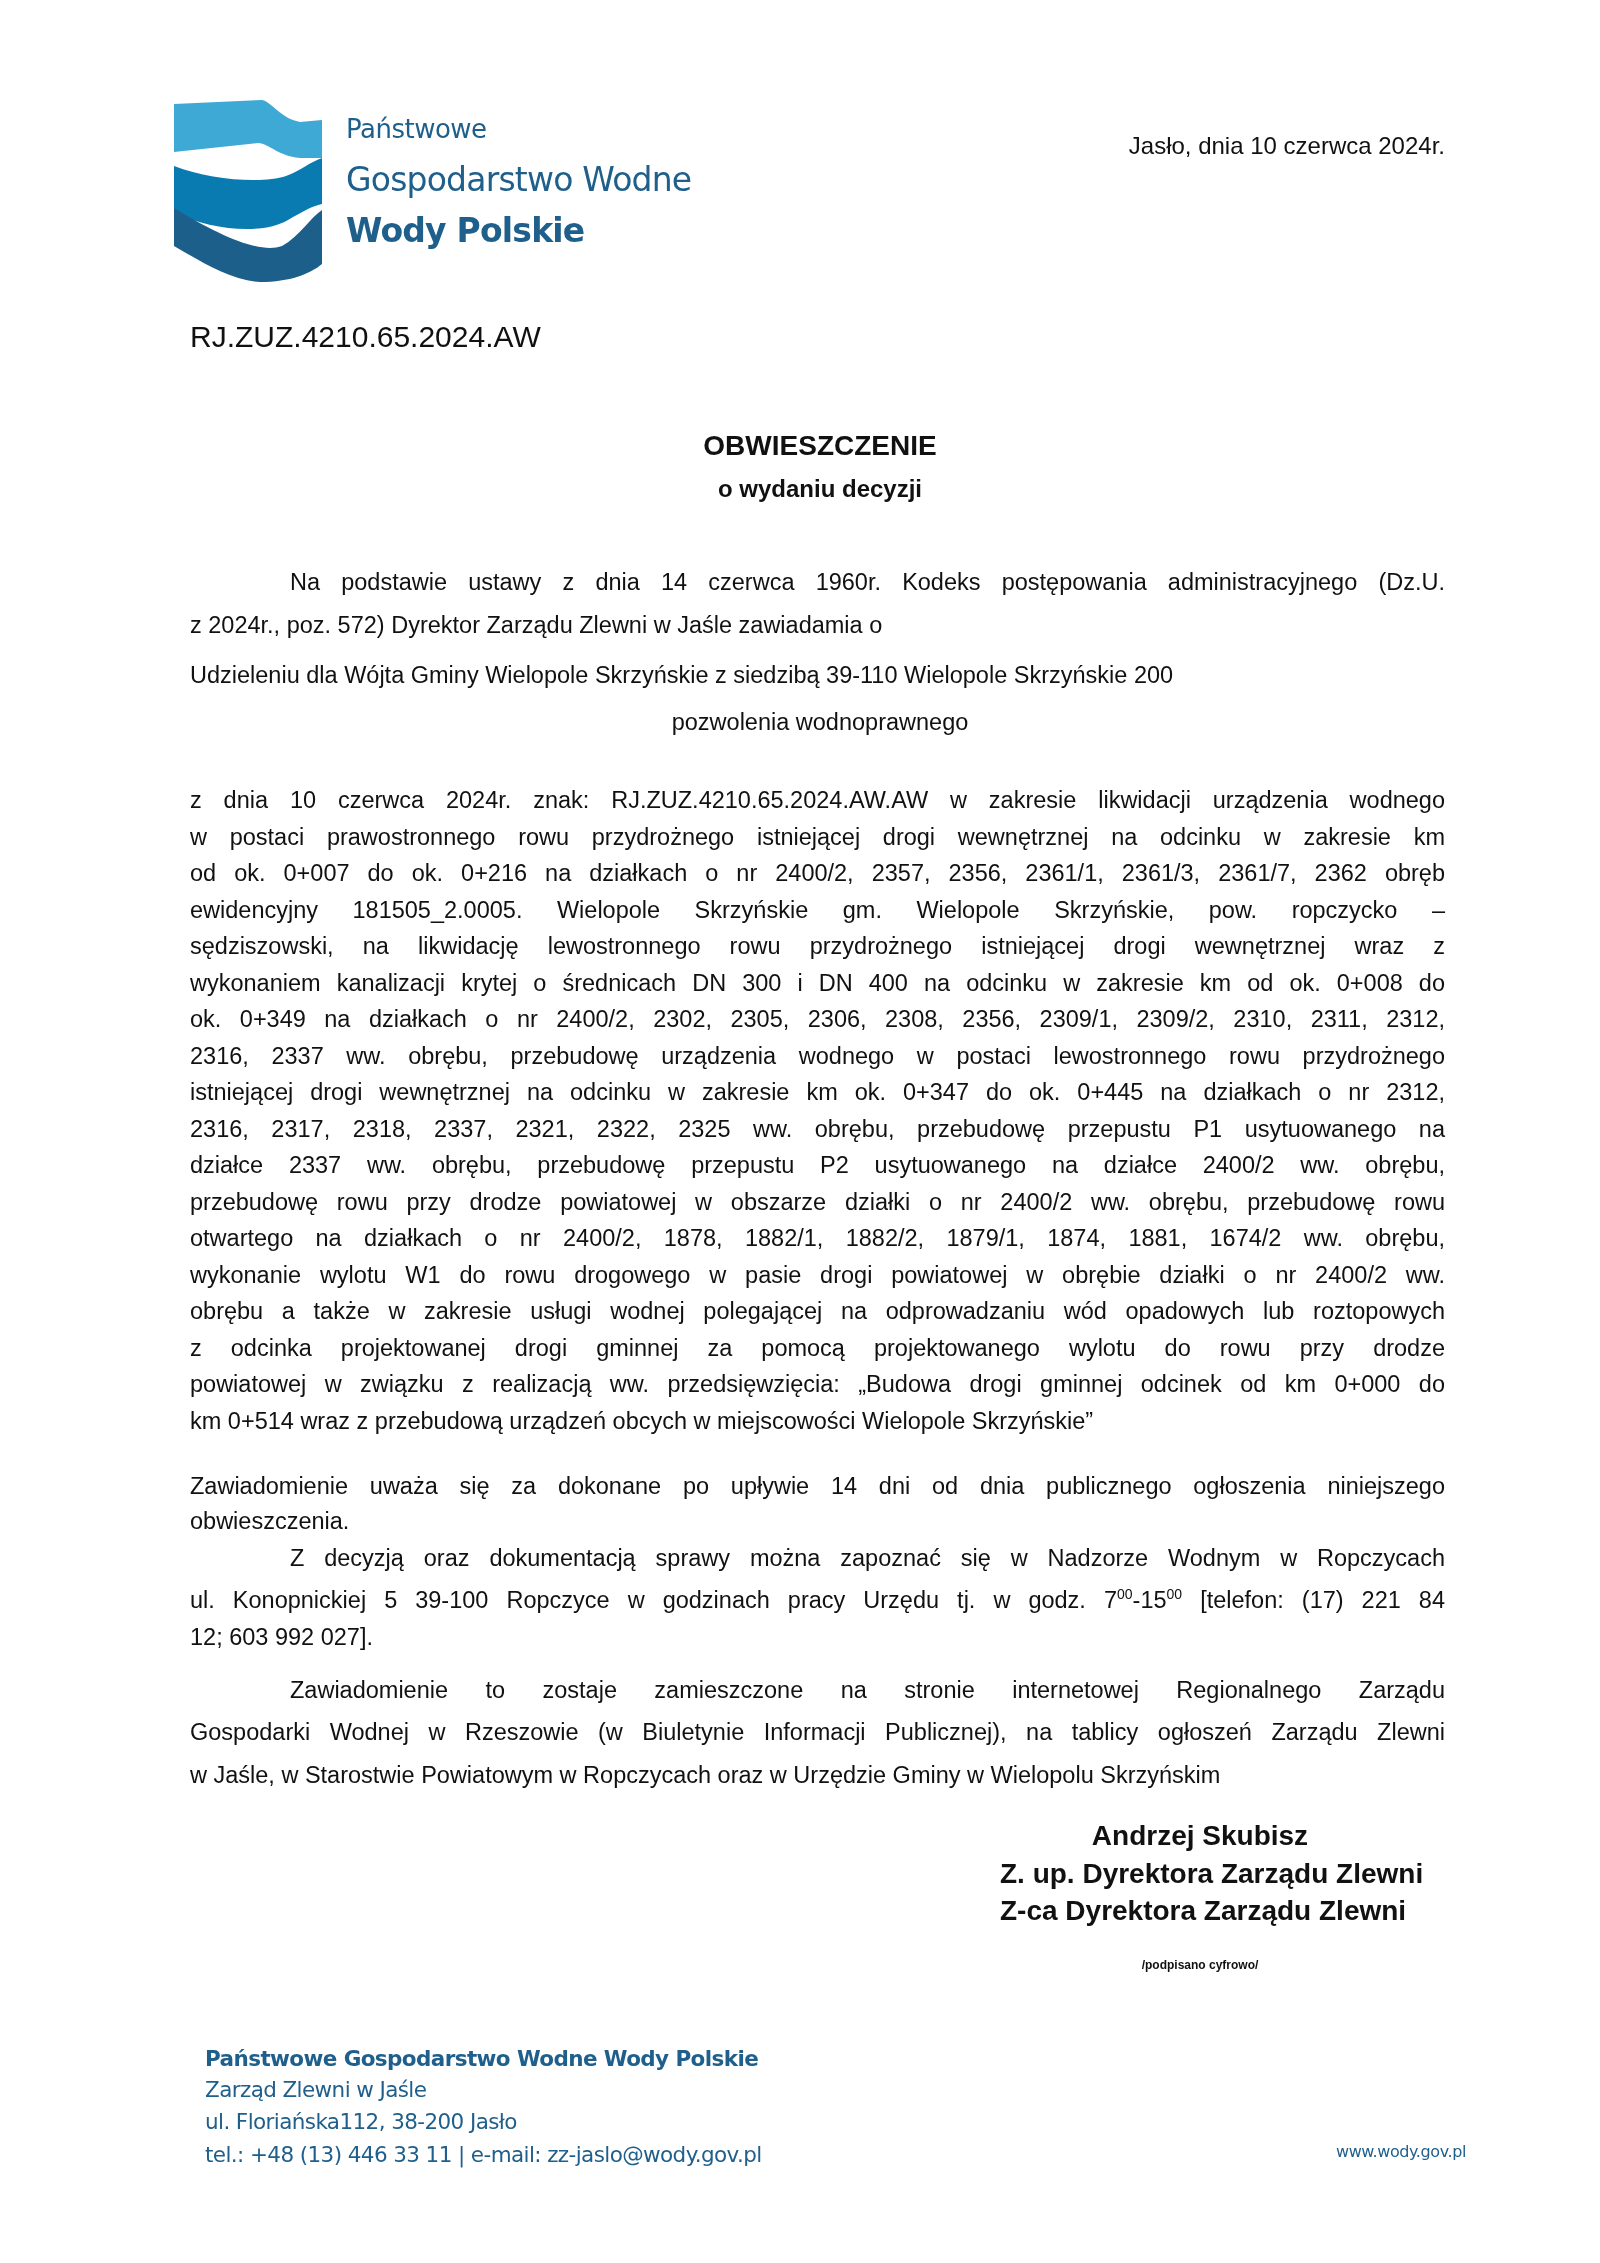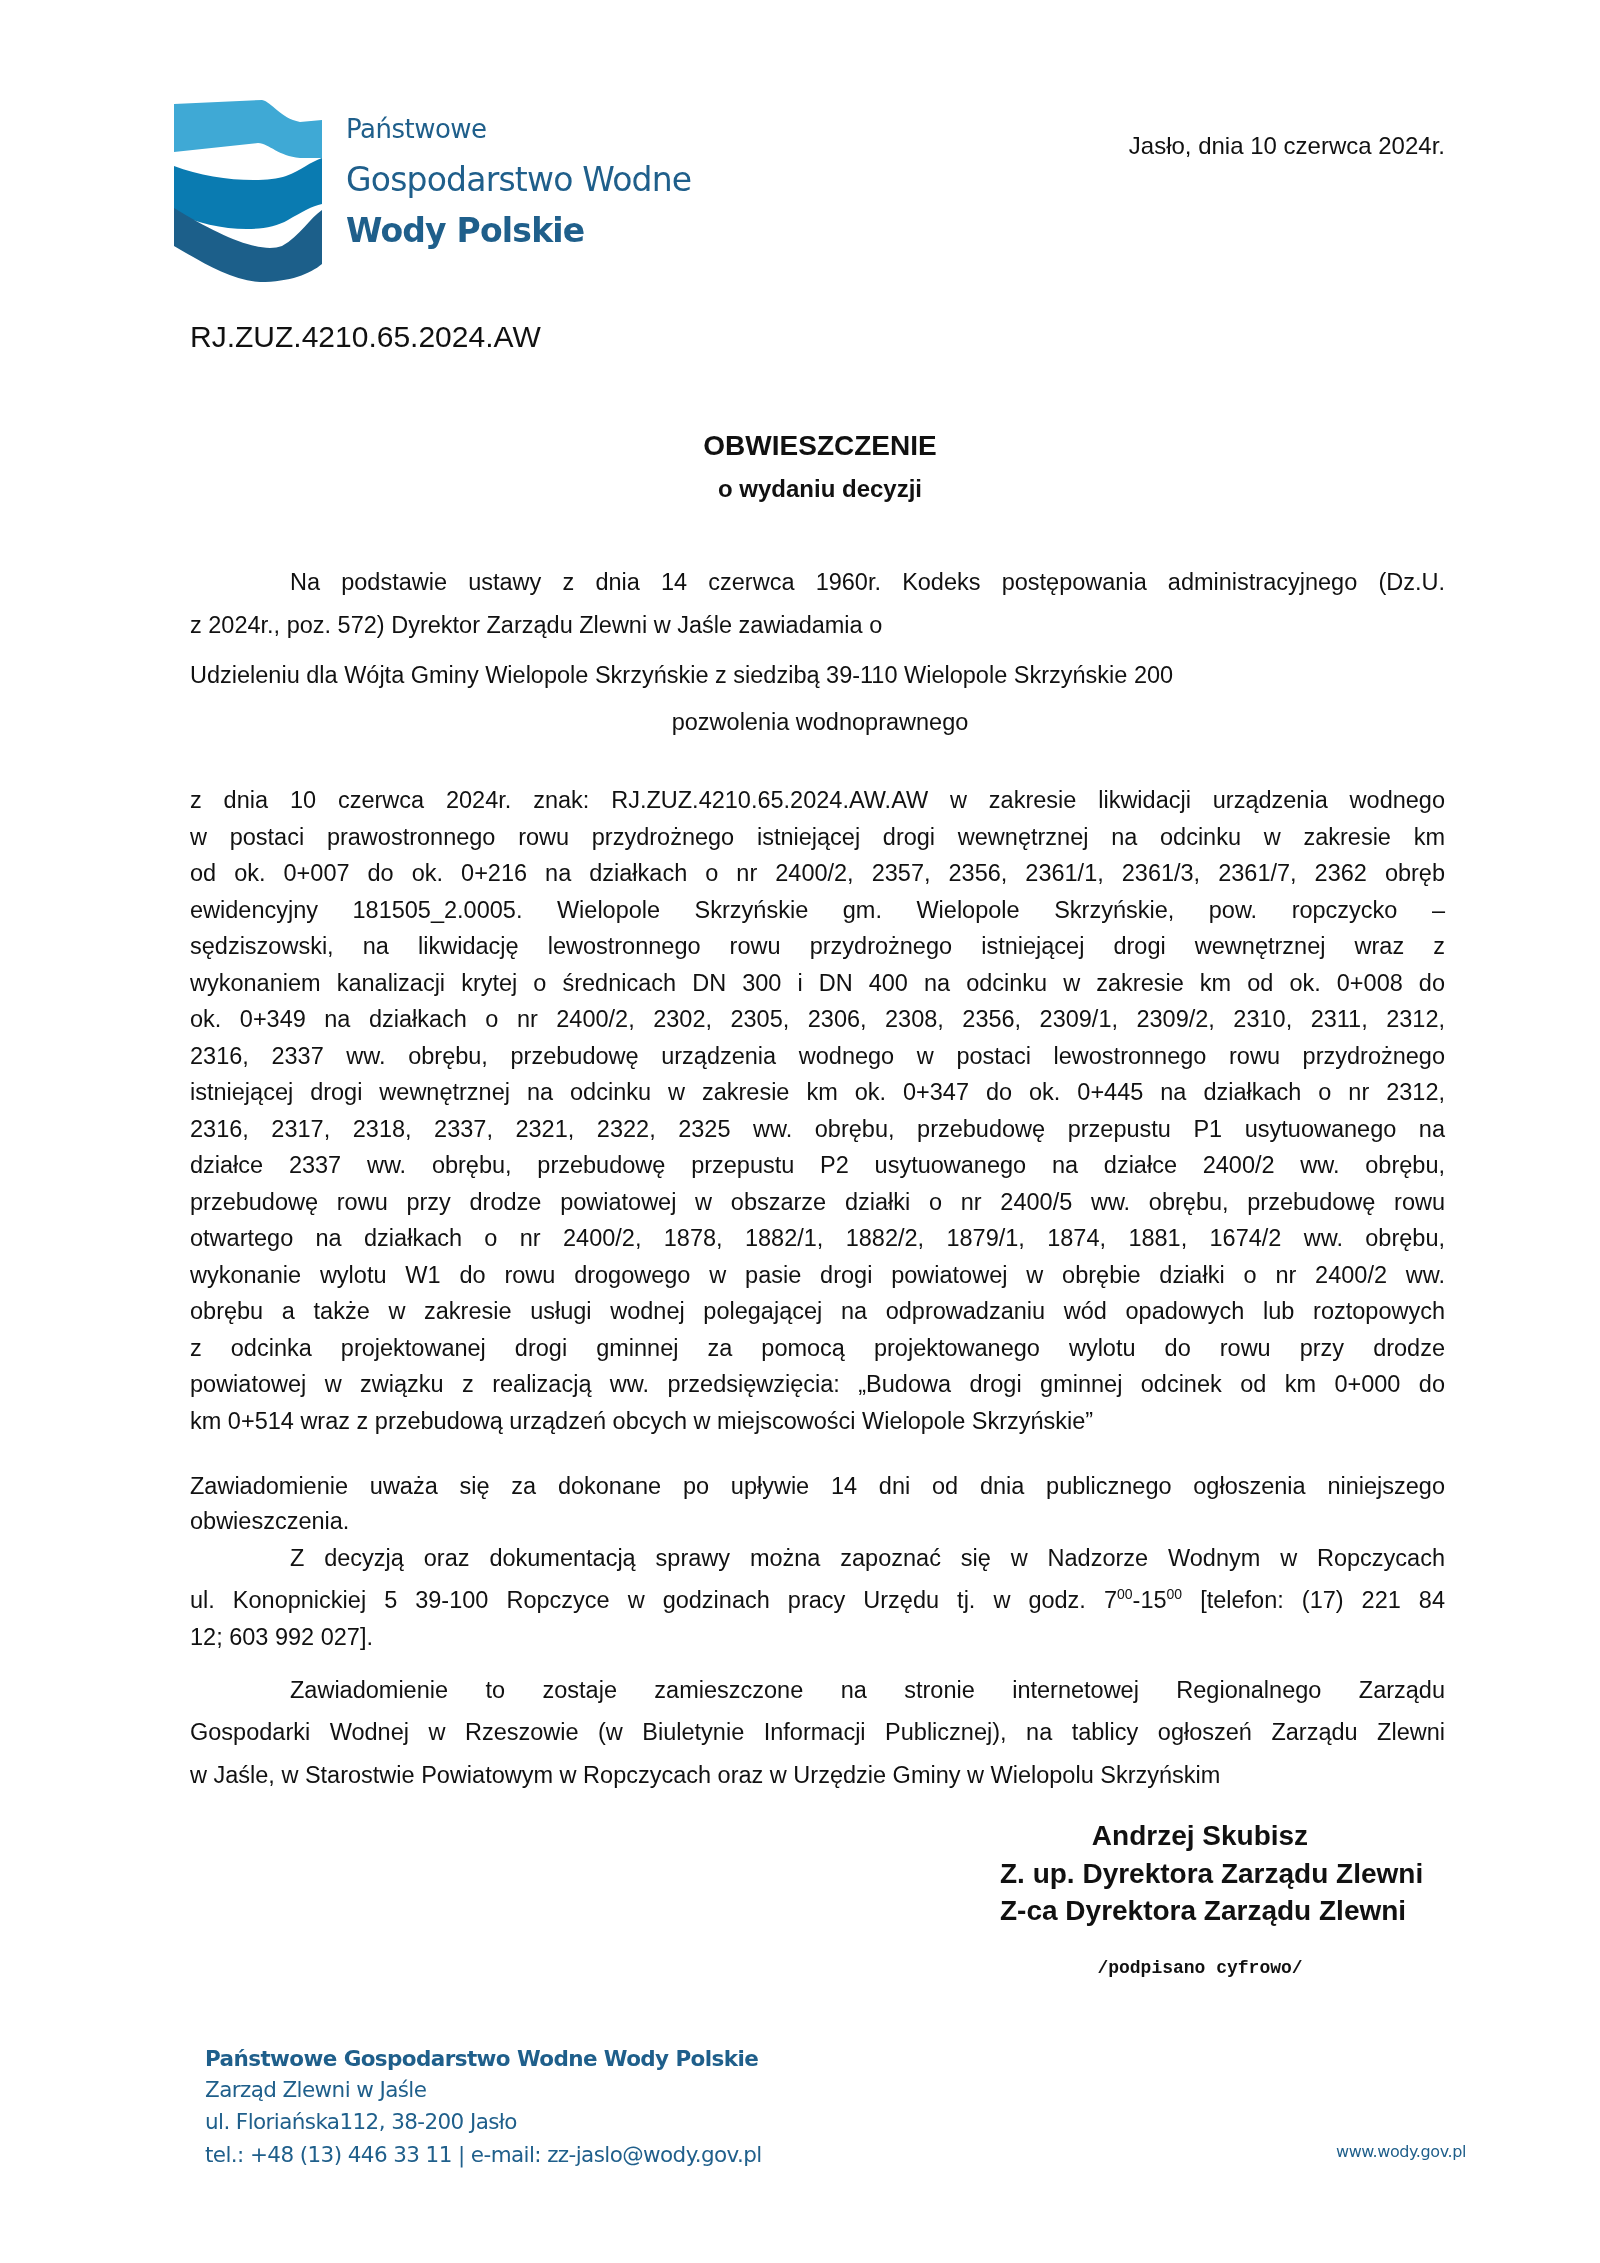--- a/index.html
+++ b/index.html
@@ -14,21 +14,21 @@
   .date { right: 155px; top: 132px; font-size: 24px; white-space: nowrap; }
   .ref { left: 190px; top: 320px; font-size: 30px; white-space: nowrap; }
   .title { left: 0; width: 1640px; text-align: center; top: 430px; font-size: 28px; font-weight: bold; }
   .subtitle { left: 0; width: 1640px; text-align: center; top: 475px; font-size: 24px; font-weight: bold; }
   .line { position: absolute; left: 190px; width: 1255px; font-size: 23.5px; line-height: 30px; white-space: nowrap; }
   .just { text-align: justify; text-align-last: justify; white-space: normal; }
   .indent { left: 290px; width: 1155px; }
   .center { left: 0; width: 1640px; text-align: center; }
   sup { font-size: 14px; line-height: 0; }
   .sig { position: absolute; left: 1000px; width: 400px; text-align: center; font-size: 28px; font-weight: bold; white-space: nowrap; }
-  .sig-small { font-size: 18px; font-family: Liberation Mono, monospace; }
+  .sig-small { font-size: 12px; }
   .footer { position: absolute; left: 205px; color: #1f5f8b; font-size: 21.5px; white-space: nowrap;
             font-family: "DejaVu Sans", sans-serif; letter-spacing: -0.6px; }
   .footer-bold { font-weight: bold; }
   .footer-www { position: absolute; right: 134px; color: #1f5f8b; font-size: 16px; white-space: nowrap;
                 font-family: "DejaVu Sans", sans-serif; letter-spacing: -0.4px; }
 </style>
 </head>
 <body>
 
 <div class="abs logo-shield">
@@ -59,21 +59,21 @@
     <div class="line just" style="top: 821.5px;">w postaci prawostronnego rowu przydrożnego istniejącej drogi wewnętrznej na odcinku w zakresie km</div>
     <div class="line just" style="top: 858px;">od ok. 0+007 do ok. 0+216 na działkach o nr 2400/2, 2357, 2356, 2361/1, 2361/3, 2361/7, 2362 obręb</div>
     <div class="line just" style="top: 894.5px;">ewidencyjny 181505_2.0005. Wielopole Skrzyńskie gm. Wielopole Skrzyńskie, pow. ropczycko –</div>
     <div class="line just" style="top: 931px;">sędziszowski, na likwidację lewostronnego rowu przydrożnego istniejącej drogi wewnętrznej wraz z</div>
     <div class="line just" style="top: 967.5px;">wykonaniem kanalizacji krytej o średnicach DN 300 i DN 400 na odcinku w zakresie km od ok. 0+008 do</div>
     <div class="line just" style="top: 1004px;">ok. 0+349 na działkach o nr 2400/2, 2302, 2305, 2306, 2308, 2356, 2309/1, 2309/2, 2310, 2311, 2312,</div>
     <div class="line just" style="top: 1040.5px;">2316, 2337 ww. obrębu, przebudowę urządzenia wodnego w postaci lewostronnego rowu przydrożnego</div>
     <div class="line just" style="top: 1077px;">istniejącej drogi wewnętrznej na odcinku w zakresie km ok. 0+347 do ok. 0+445 na działkach o nr 2312,</div>
     <div class="line just" style="top: 1113.5px;">2316, 2317, 2318, 2337, 2321, 2322, 2325 ww. obrębu, przebudowę przepustu P1 usytuowanego na</div>
     <div class="line just" style="top: 1150px;">działce 2337 ww. obrębu, przebudowę przepustu P2 usytuowanego na działce 2400/2 ww. obrębu,</div>
-    <div class="line just" style="top: 1186.5px;">przebudowę rowu przy drodze powiatowej w obszarze działki o nr 2400/5 ww. obrębu, przebudowę rowu</div>
+    <div class="line just" style="top: 1186.5px;">przebudowę rowu przy drodze powiatowej w obszarze działki o nr 2400/2 ww. obrębu, przebudowę rowu</div>
     <div class="line just" style="top: 1223px;">otwartego na działkach o nr 2400/2, 1878, 1882/1, 1882/2, 1879/1, 1874, 1881, 1674/2 ww. obrębu,</div>
     <div class="line just" style="top: 1259.5px;">wykonanie wylotu W1 do rowu drogowego w pasie drogi powiatowej w obrębie działki o nr 2400/2 ww.</div>
     <div class="line just" style="top: 1296px;">obrębu a także w zakresie usługi wodnej polegającej na odprowadzaniu wód opadowych lub roztopowych</div>
     <div class="line just" style="top: 1332.5px;">z odcinka projektowanej drogi gminnej za pomocą projektowanego wylotu do rowu przy drodze</div>
     <div class="line just" style="top: 1369px;">powiatowej w związku z realizacją ww. przedsięwzięcia: „Budowa drogi gminnej odcinek od km 0+000 do</div>
     <div class="line" style="top: 1405.5px;">km 0+514 wraz z  przebudową urządzeń obcych w miejscowości Wielopole Skrzyńskie”</div>
   </div>
 
 <div class="line just" style="top:1471px">Zawiadomienie uważa się za dokonane po upływie 14 dni od dnia publicznego ogłoszenia niniejszego</div>
 <div class="line" style="top:1506px">obwieszczenia.</div>

